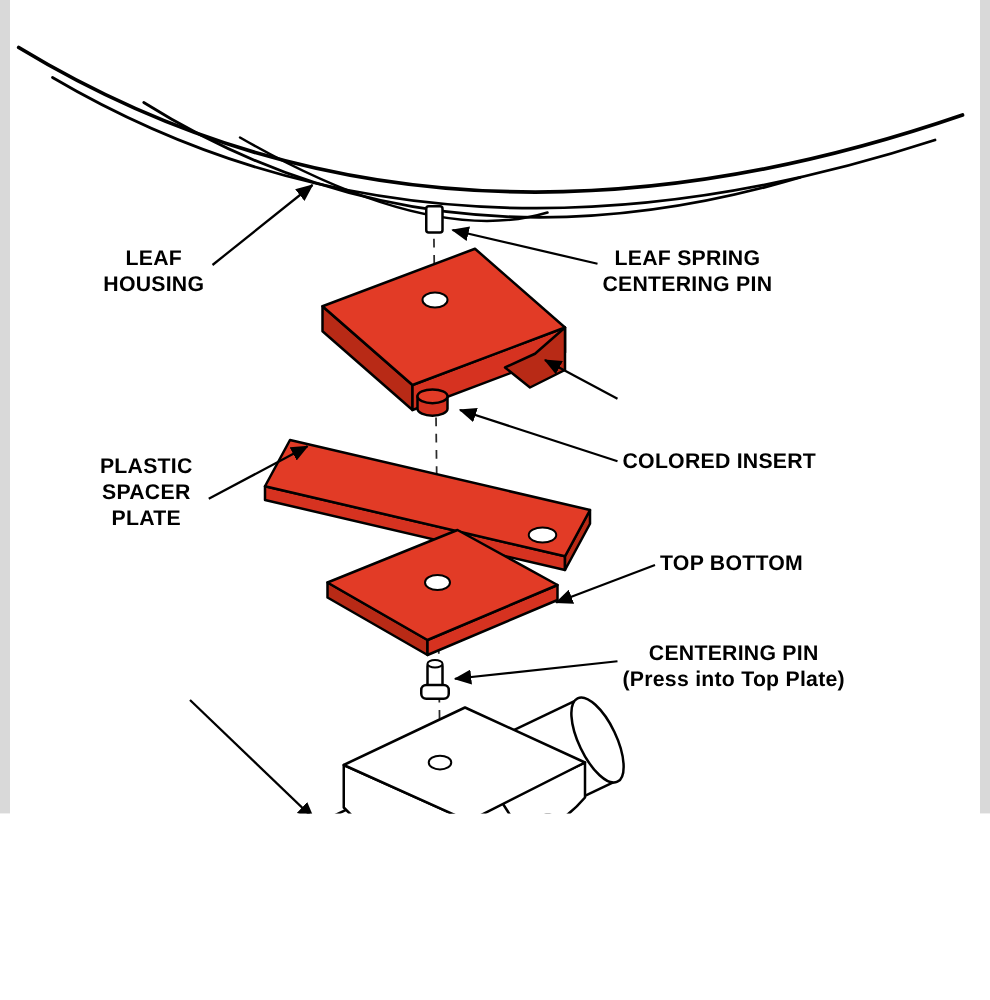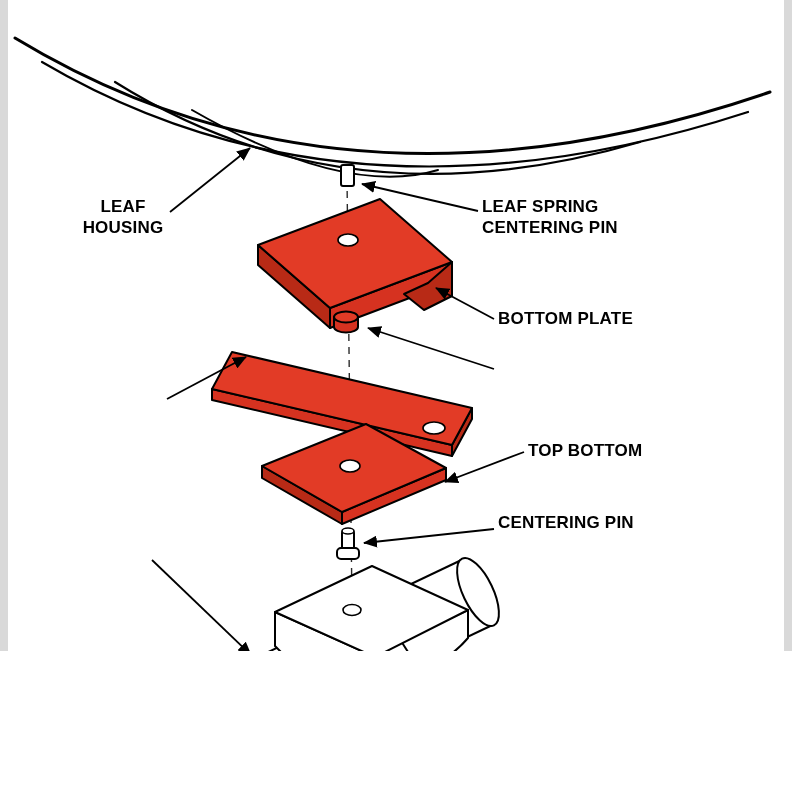--- a/index.html
+++ b/index.html
@@ -3,21 +3,21 @@
 <meta charset="utf-8">
 <style>
   html,body{margin:0;padding:0;background:#ffffff;}
   .stage{position:relative;width:792px;height:651px;background:#ffffff;overflow:hidden;
          font-family:"Liberation Sans",sans-serif;}
   .gutter{position:absolute;top:0;bottom:0;width:8px;background:#d9d9d9;}
   .gutter.left{left:0;}
   .gutter.right{right:0;}
   svg{position:absolute;left:0;top:0;}
   .label{position:absolute;font-weight:bold;font-size:17px;line-height:21px;color:#000;
-         letter-spacing:.2px;white-space:nowrap;}
+         letter-spacing:.2px;white-space:nowrap;text-align:center;}
   .label .ln{display:block;}
   .center{text-align:center;}
   .red   {fill:#e23b26;stroke:#000;stroke-width:2;stroke-linejoin:round;}
   .red-md{fill:#d63220;stroke:#000;stroke-width:2;stroke-linejoin:round;}
   .red-dk{fill:#b82a16;stroke:#000;stroke-width:2;stroke-linejoin:round;}
   .white {fill:#ffffff;stroke:#000;stroke-width:2;stroke-linejoin:round;}
   .whiteh{fill:#ffffff;stroke:#000;stroke-width:1.6;}
   .leaf  {fill:none;stroke:#000;stroke-linecap:round;}
   .dash  {stroke:#2b2b2b;stroke-width:1.4;stroke-dasharray:7 6;}
   .thin  {fill:none;stroke:#000;stroke-width:1.2;}
@@ -109,28 +109,34 @@
   <div class="label center" style="left:73px;top:196px;width:100px">
     <span class="ln">LEAF</span>
     <span class="ln">HOUSING</span>
   </div>
 
   <div class="label" style="left:482px;top:196px">
     <span class="ln">LEAF SPRING</span>
     <span class="ln">CENTERING PIN</span>
   </div>
 
-  <div class="label" style="left:498px;top:308px">
-    <span class="ln">BOTTOM PLATE</span>
+
+  <div class="label" style="left:498px;top:358px">
+    <span class="ln">COLORED INSERT</span>
   </div>
 
-
+  <div class="label center" style="left:67px;top:362px;width:100px">
+    <span class="ln">PLASTIC</span>
+    <span class="ln">SPACER</span>
+    <span class="ln">PLATE</span>
+  </div>
 
   <div class="label" style="left:528px;top:440px">
     <span class="ln">TOP BOTTOM</span>
   </div>
 
   <div class="label" style="left:498px;top:512px">
     <span class="ln">CENTERING PIN</span>
+    <span class="ln">(Press into Top Plate)</span>
   </div>
 
 
 </div>
 
 </body></html>

